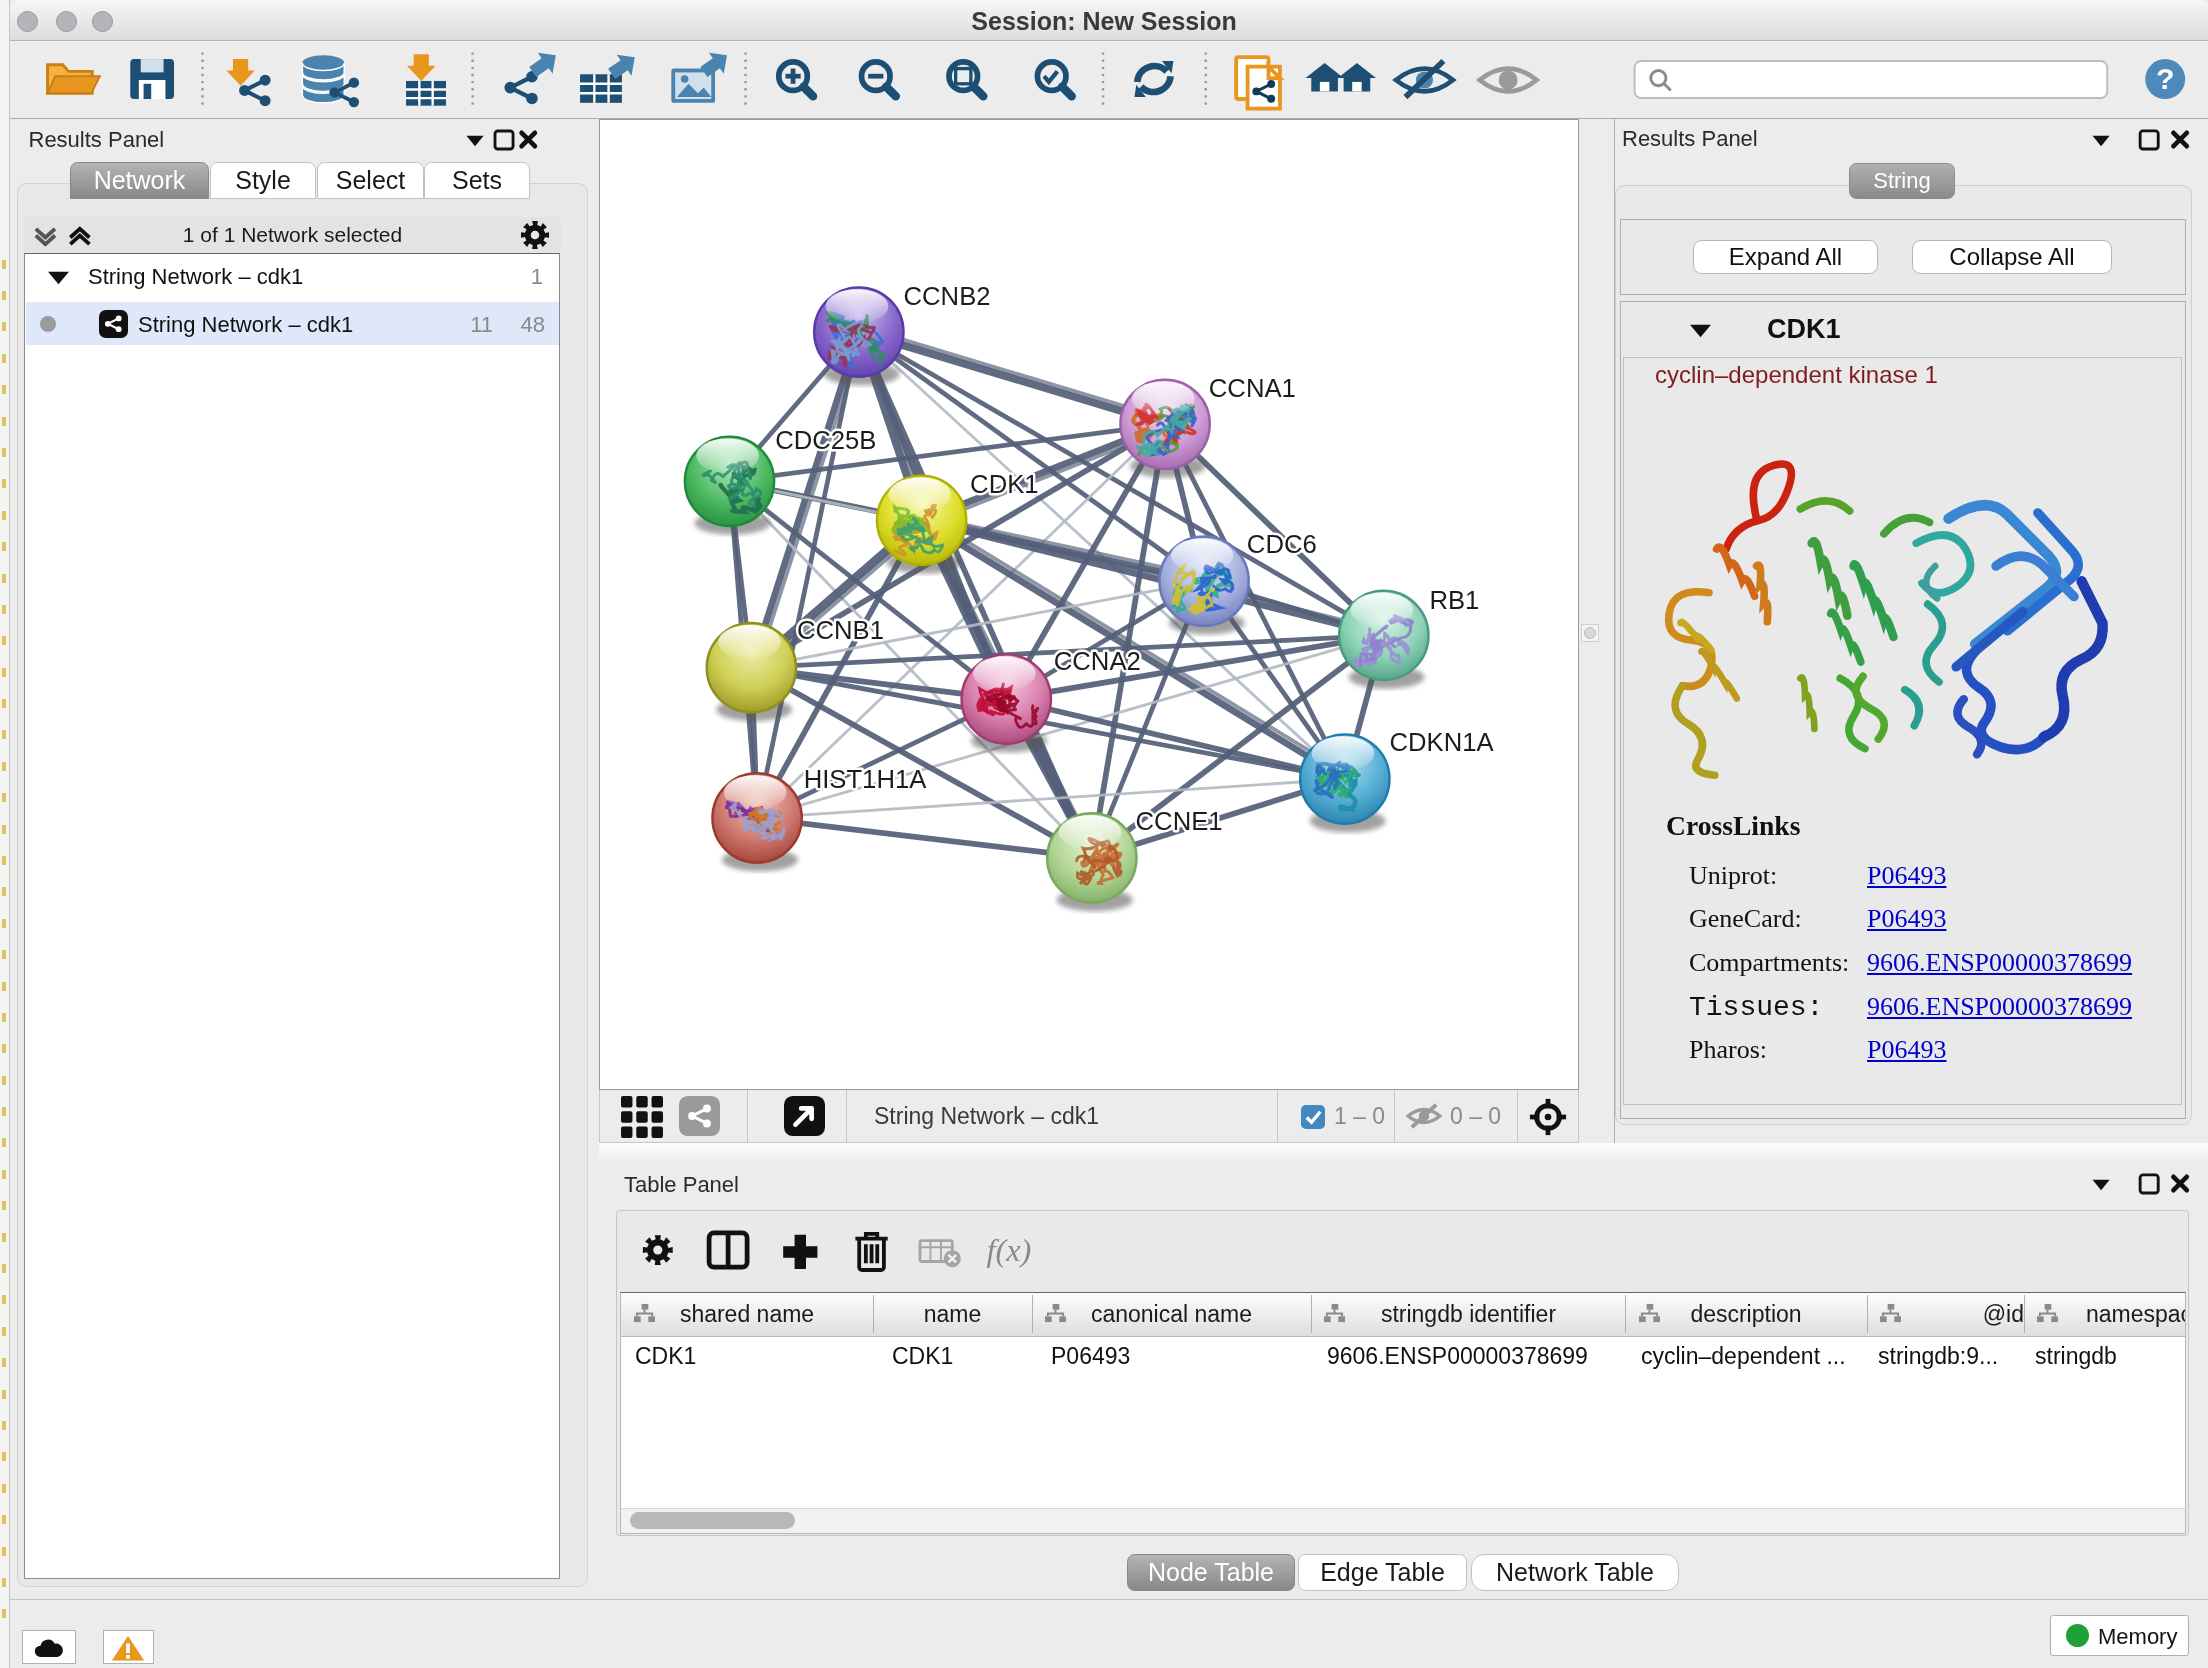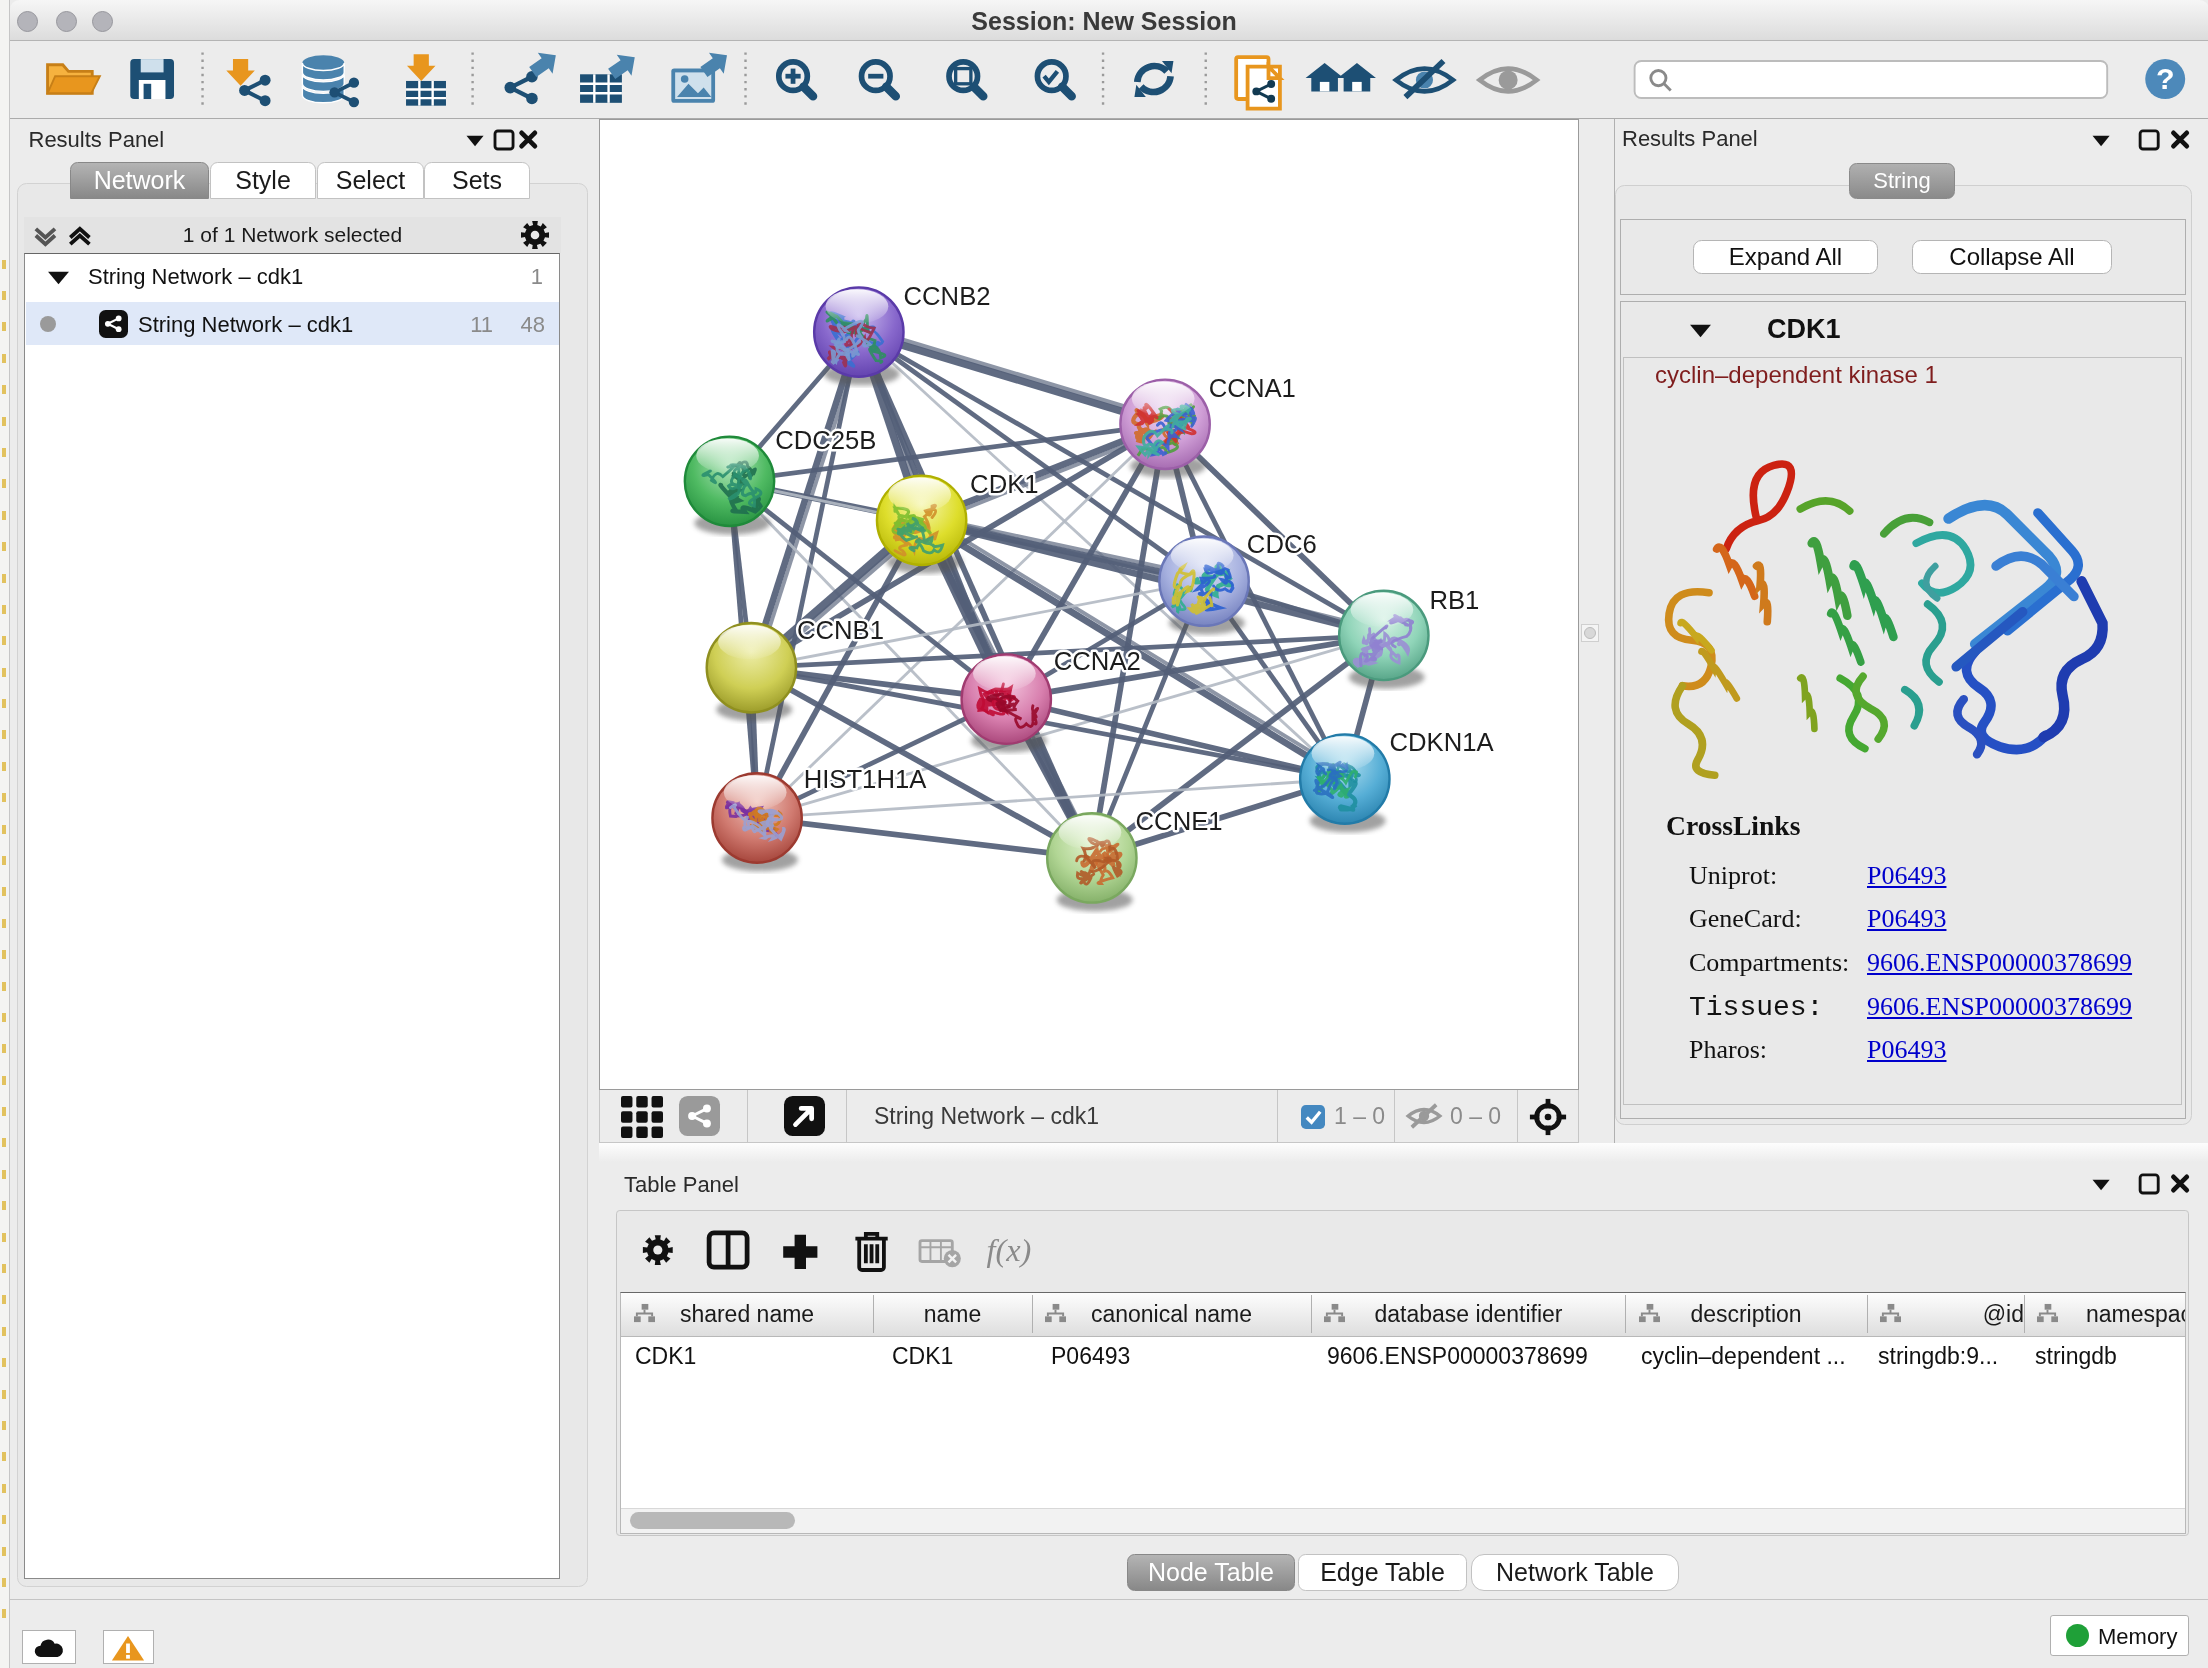--- a/index.html
+++ b/index.html
@@ -678,21 +678,21 @@
 <div class="abs" style="left:1032px;top:1301px;width:279px;text-align:center;font-size:23px;color:#1a1a1a;white-space:nowrap;overflow:hidden">canonical name</div>
 <div class="abs" style="left:1311px;top:1295px;width:1px;height:38px;background:#b0b0b0"></div>
 <div class="abs" style="left:1322px;top:1303px"><svg width="25" height="21" viewBox="0 0 26 22">
       <g fill="#8a8a8a">
         <rect x="10" y="1" width="7" height="6"></rect>
         <rect x="2" y="14" width="7" height="6"></rect>
         <rect x="17" y="14" width="7" height="6"></rect>
         <path d="M13 7 v4 M5 14 v-3 h16 v3" stroke="#8a8a8a" stroke-width="2" fill="none"></path>
       </g>
     </svg></div>
-<div class="abs" style="left:1311px;top:1301px;width:315px;text-align:center;font-size:23px;color:#1a1a1a;white-space:nowrap;overflow:hidden">database identifier</div>
+<div class="abs" style="left:1311px;top:1301px;width:315px;text-align:center;font-size:23px;color:#1a1a1a;white-space:nowrap;overflow:hidden">stringdb identifier</div>
 <div class="abs" style="left:1625px;top:1295px;width:1px;height:38px;background:#b0b0b0"></div>
 <div class="abs" style="left:1637px;top:1303px"><svg width="25" height="21" viewBox="0 0 26 22">
       <g fill="#8a8a8a">
         <rect x="10" y="1" width="7" height="6"></rect>
         <rect x="2" y="14" width="7" height="6"></rect>
         <rect x="17" y="14" width="7" height="6"></rect>
         <path d="M13 7 v4 M5 14 v-3 h16 v3" stroke="#8a8a8a" stroke-width="2" fill="none"></path>
       </g>
     </svg></div>
 <div class="abs" style="left:1625px;top:1301px;width:242px;text-align:center;font-size:23px;color:#1a1a1a;white-space:nowrap;overflow:hidden">description</div>

